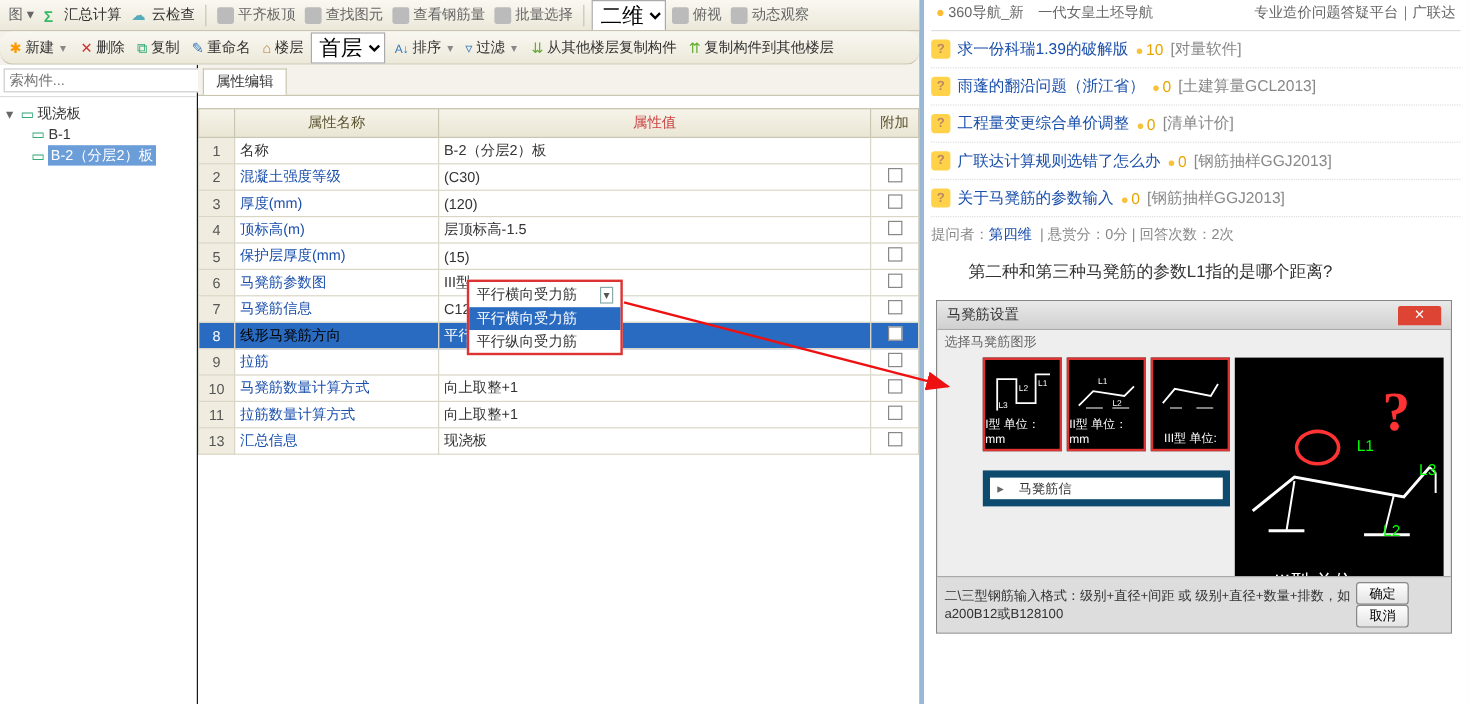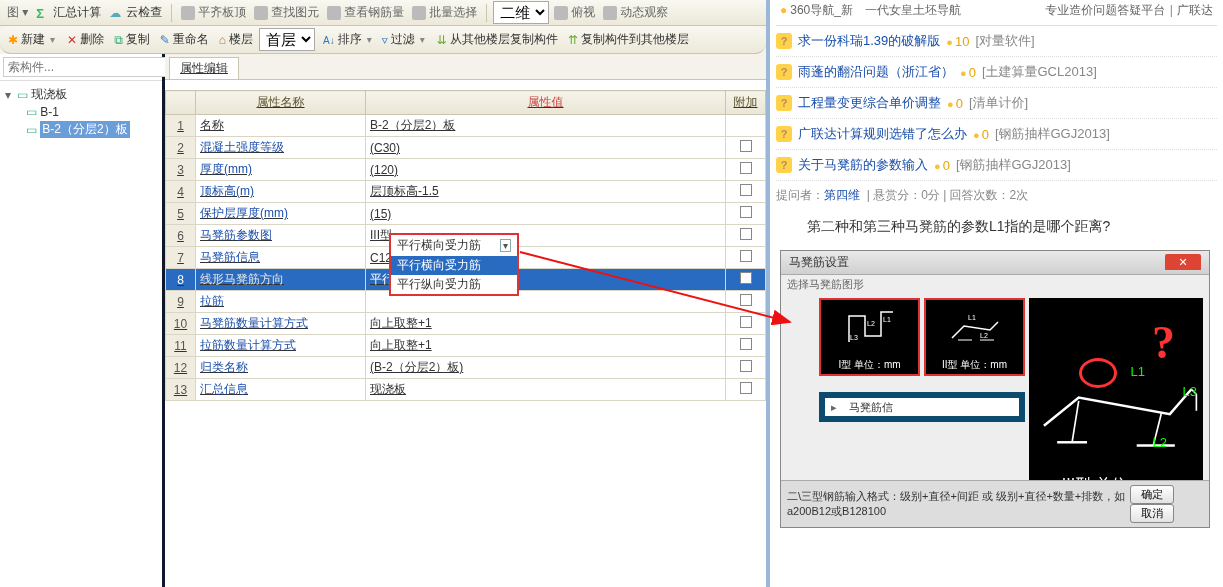--- a/index.html
+++ b/index.html
@@ -19,67 +19,67 @@
 .toolbar2 .btn { display:flex; align-items:center; gap:3px; padding:2px 4px; color:#333; }
 .ico-new::before{content:"✱";color:#f90;}
 .ico-del::before{content:"✕";color:#c33;}
 .ico-copy::before{content:"⧉";color:#3a7;}
 .ico-rename::before{content:"✎";color:#37b;}
 .ico-floor::before{content:"⌂";color:#b73;}
 .ico-sort::before{content:"A↓";font-size:10px;color:#37b;}
 .ico-filter::before{content:"▿";color:#37b;}
 .ico-fromfloor::before{content:"⇊";color:#6a3;}
 .ico-tofloor::before{content:"⇈";color:#6a3;}
-select.floorsel { font-size:15px; border:1px solid #aaa; padding:1px 2px; background:#fff;}
+select.floorsel { font-size:18px; border:1px solid #aaa; padding:1px 2px; background:#fff;}
 .main-row { display:flex; flex:1; overflow:hidden; }
-.tree-pane { width:165px; border-right:3px solid #0f172a; background:#fff; display:flex; flex-direction:column; }
+.tree-pane { width:165px; border-right:1px solid #0f172a; background:#fff; display:flex; flex-direction:column; }
 .search-bar { display:flex; padding:3px; border-bottom:1px solid #ddd; }
 .search-bar input { flex:1; border:1px solid #ccc; padding:2px 4px; font-size:12px; }
 .search-bar .sbtn { width:22px; border:1px solid #ccc; border-left:none; display:flex; align-items:center; justify-content:center; color:#888; background:#f7f7f0;}
 .tree { padding:4px 2px; font-size:12px; }
 .tree .node { display:flex; align-items:center; gap:3px; padding:1px 0 1px 4px; }
 .tree .node .tw { color:#666; width:12px; text-align:center; cursor:pointer;}
 .tree .node.lv1 { padding-left:0px; }
 .tree .node.lv2 { padding-left:24px; }
 .tree .icon-board::before { content:"▭"; color:#3a7; }
 .tree .sel { background:#6b9dd9; color:#fff; padding:0 2px;}
-.grid-pane { flex:1; display:flex; flex-direction:column; background:#fff;text-decoration:underline;}
+.grid-pane { flex:1; display:flex; flex-direction:column; background:#fff;}
 .tab-bar { display:flex; border-bottom:1px solid #c9c5b1; background:#f4f2eb; padding-top:3px; }
 .tab { border:1px solid #c9c5b1; border-bottom:none; padding:2px 10px; background:#fff; margin-left:4px; font-size:12px;}
 table.prop { border-collapse:collapse; width:100%; font-size:12px;margin-top:10px; }
 table.prop th { background:linear-gradient(#f6f4e9,#e9e6d5); border:1px solid #c9c5b1; padding:3px 4px; font-weight:normal; color:#5b5531;}
 table.prop th.valcol { color:#c44; }
 table.prop td { border:1px solid #d9d6c5; padding:2px 4px; height:19px; }
 table.prop td.rownum { background:#f0ede0; text-align:center; width:30px; color:#555;}
 table.prop td.name { color:#1a4fab; }
 table.prop td.name.black { color:#333; }
 table.prop td.addcol { width:34px; text-align:center;}
 .chk { display:inline-block; width:12px; height:12px; border:1px solid #888; background:#fff;}
 tr.selected td { background:#2a6bc2; color:#fff; }
-tr.selected td.name { color:#e5e5e5; }
+tr.selected td.name { color:#000000; }
 tr.selected td.rownum { background:#2a6bc2; color:#fff;}
 .dropdown-overlay { position:absolute; border:2px solid #d33; background:#fff; z-index:10; font-size:12px;}
 .dropdown-overlay .curr { padding:2px 6px; display:flex; justify-content:space-between; align-items:center;}
 .dropdown-overlay .curr .arr{ color:#555; border:1px solid #8aa; padding:0 2px; font-size:10px;}
 .dropdown-overlay .opt { padding:1px 6px; }
 .dropdown-overlay .opt.sel { background:#2a6bc2; color:#fff; }
 .plusbox { display:inline-block; width:12px; height:12px; border:1px solid #888; text-align:center; line-height:10px; font-size:10px; color:#555; margin-right:4px;}
 
 .right { flex:1; background:#fff; padding:0 6px; overflow:hidden;}
 .forum-item { display:flex; align-items:center; gap:6px; padding:6px 0; border-bottom:1px dotted #ddd; font-size:13px;}
 .forum-item .qmark { width:16px; height:16px; border-radius:3px; background:#ffd24a; color:#b86; display:flex; align-items:center; justify-content:center; font-weight:bold; font-size:11px;}
 .forum-item a { color:#1a4fab; text-decoration:none; }
 .coins { color:#e8a400; }
 .coin-ico::before{content:"●"; color:#f5c23c; margin-right:2px; font-size:11px;}
 .tag { color:#888; }
 .meta { color:#888; font-size:12px; padding:6px 0 10px 0; }
 .meta .qlink{color:#1a4fab;}
 .question-text { font-size:14px; color:#333; padding:4px 0 14px 0;margin-left:31px;}
 .dialog-shot { position:relative; border:1px solid #888; background:#eee; width:430px; height:278px; margin-left:4px;}
-.dialog-title { background:linear-gradient(#e9e9e9,#d0d0d0); display:flex; justify-content:space-between; padding:3px 8px; border-bottom:1px solid #aaa; font-size:12px;}
+.dialog-title { background:linear-gradient(#e9e9e9,#d0d0d0); display:flex; justify-content:space-between; align-items:center; padding:3px 8px; border-bottom:1px solid #aaa; font-size:12px;}
 .dialog-title .close { background:#d43; color:#fff; width:36px; height:16px; text-align:center; border-radius:2px 2px 0 0; font-size:11px; line-height:16px;}
 .dialog-body { display:flex; gap:4px; padding:6px; height:calc(100% - 50px);}
 .dialog-left { width:206px; display:flex; flex-direction:column; gap:16px;margin-left:32px;}
 .shape-row { display:flex; gap:4px;}
 .shape-cell { flex:1; background:#000; border:2px solid #d33; height:78px; color:#fff; font-size:10px; display:flex; flex-direction:column; justify-content:flex-end; align-items:center; padding-bottom:2px; position:relative;}
 .shape-cell .lbl { color:#fff; }
 .shape-cell svg { position:absolute; top:6px;}
 .ma-info { height:30px; border:6px solid #0c4a6e; background:#fff; display:flex; align-items:center; padding-left:24px; position:relative; font-size:11px;}
 .ma-info::before{content:"▸"; position:absolute; left:6px; color:#666;}
 .dialog-right { flex:1; background:#000; position:relative; color:#fff;}
@@ -282,26 +282,20 @@
                 <td>向上取整+1</td>
                 <td class="addcol"><span class="chk"></span></td>
               </tr>
               <tr>
                 <td class="rownum">11</td>
                 <td class="name">拉筋数量计算方式</td>
                 <td>向上取整+1</td>
                 <td class="addcol"><span class="chk"></span></td>
               </tr>
               <tr>
-                <td class="rownum">12</td>
-                <td class="name">归类名称</td>
-                <td>(B-2（分层2）板)</td>
-                <td class="addcol"><span class="chk"></span></td>
-              </tr>
-              <tr>
                 <td class="rownum">13</td>
                 <td class="name">汇总信息</td>
                 <td>现浇板</td>
                 <td class="addcol"><span class="chk"></span></td>
               </tr>
             </tbody>
         </table>
       </div>
     </div>
   </div>
@@ -370,20 +364,28 @@
             </div>
             <div class="shape-cell">
               <svg width="50" height="40">
                   <polyline points="2,32 14,20 40,24 48,16" stroke="#fff" fill="none" stroke-width="1.5"></polyline>
                   <line x1="8" y1="34" x2="22" y2="34" stroke="#fff"></line>
                   <line x1="30" y1="34" x2="44" y2="34" stroke="#fff"></line>
                   <text x="18" y="14" fill="#fff" font-size="7">L1</text>
                   <text x="30" y="32" fill="#fff" font-size="7">L2</text>
                 </svg>
               <span class="lbl">II型 单位：mm</span>
+            </div>
+            <div class="shape-cell">
+              <svg width="50" height="40">
+                  <polyline points="2,30 12,18 42,24 48,14" stroke="#fff" fill="none" stroke-width="1.5"></polyline>
+                  <polyline points="8,34 18,34" stroke="#fff"></polyline>
+                  <polyline points="30,34 44,34" stroke="#fff"></polyline>
+                </svg>
+              <span class="lbl">III型 单位:</span>
             </div>
           </div>
           <div class="ma-info">马凳筋信</div>
         </div>
         <div class="dialog-right">
           <svg width="100%" height="100%" viewBox="0 0 210 210">
             <polyline points="18,130 60,96 170,116 196,86" stroke="#fff" fill="none" stroke-width="3"></polyline>
             <polyline points="34,150 70,150" stroke="#fff" stroke-width="3"></polyline>
             <polyline points="130,154 176,154" stroke="#fff" stroke-width="3"></polyline>
             <line x1="52" y1="150" x2="60" y2="100" stroke="#fff" stroke-width="2"></line>

